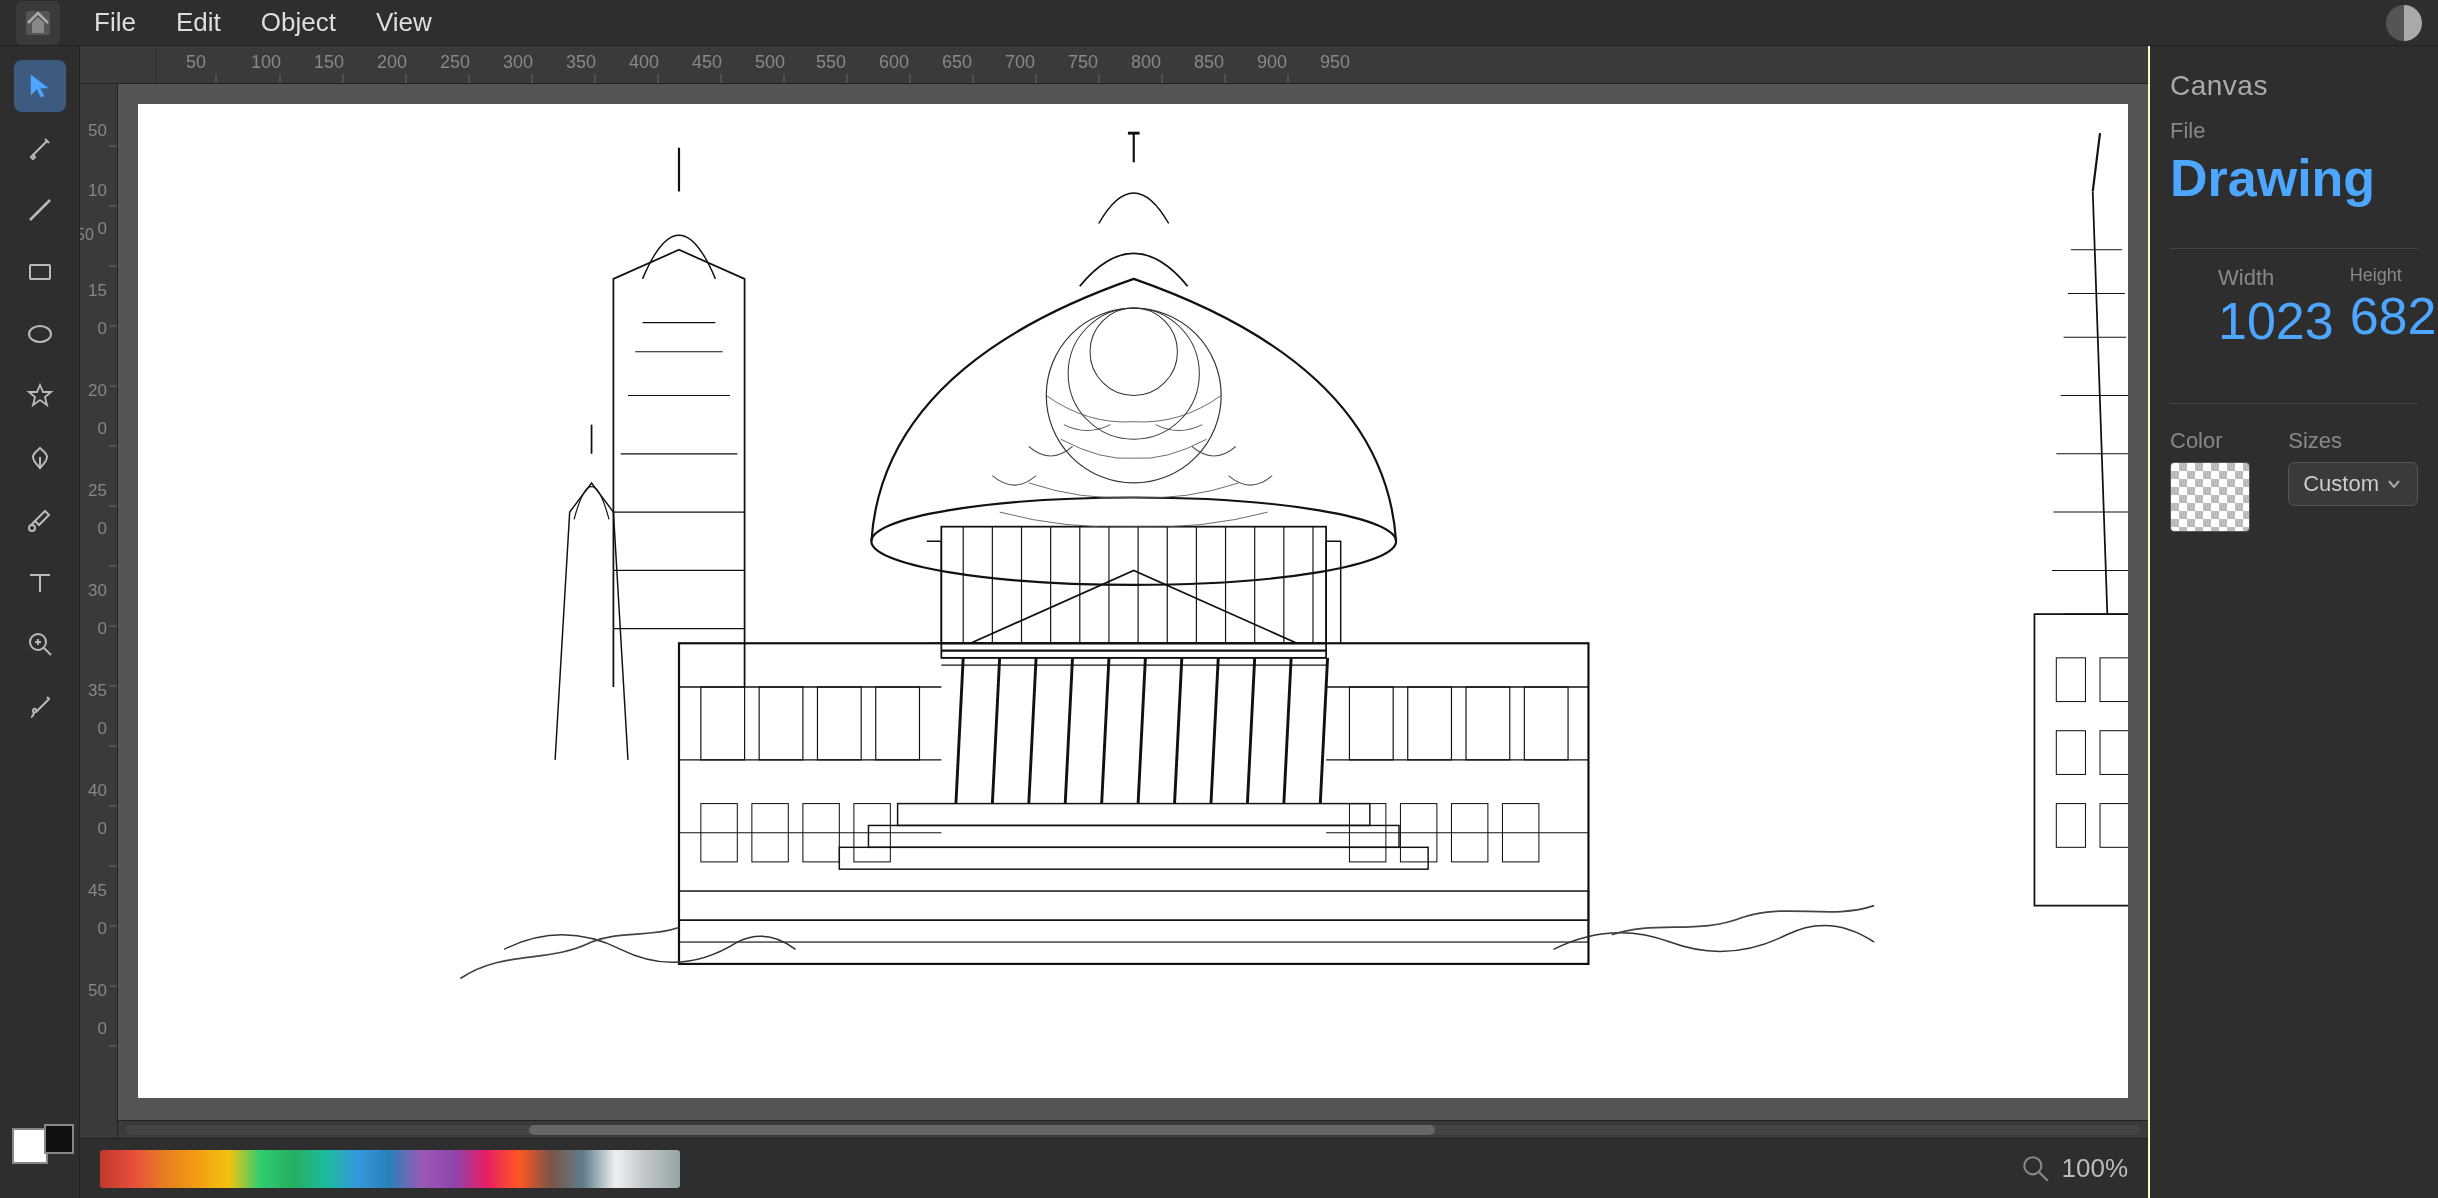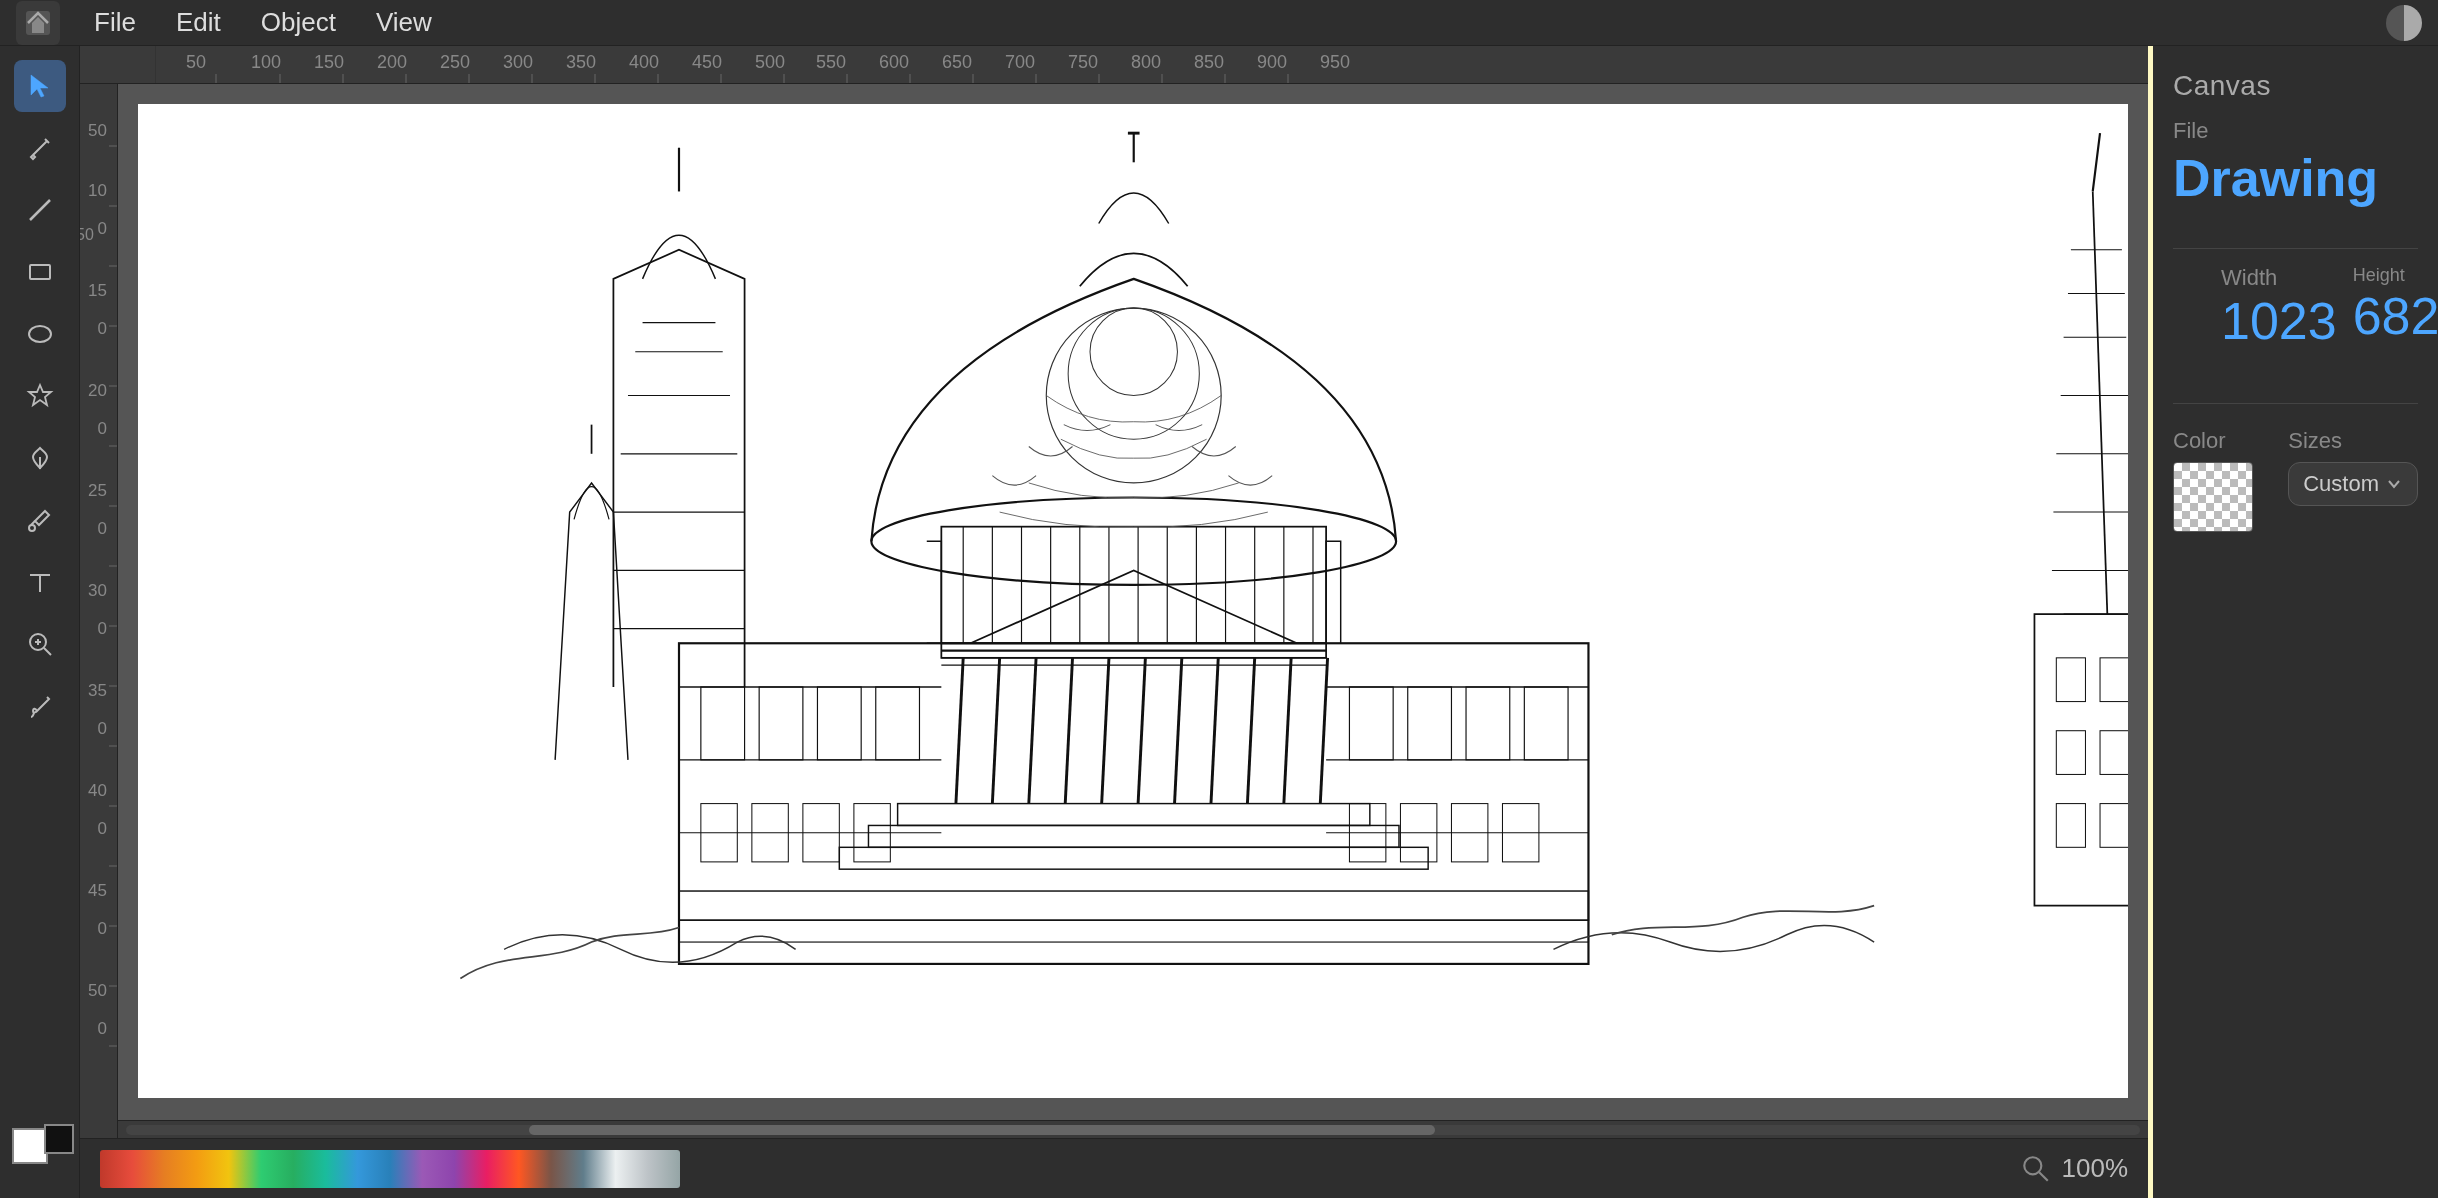--- a/index.html
+++ b/index.html
@@ -213,21 +213,21 @@
       align-items: center;
       gap: 10px;
       color: #bbb;
       font-size: 24px;
     }
 
     
     .right-panel {
       width: 290px;
       background: #2e2e2e;
-      border-left: 5px solid #fef9c3;
+      border-left: 2px solid #fef9c3;
       padding: 24px 20px;
       flex-shrink: 0;
       display: flex;
       flex-direction: column;
       gap: 0;
     }
     .panel-section-title {
       font-size: 28px;
       color: #aaa;
       font-weight: 400;
@@ -268,21 +268,21 @@
         0 0 / 16px 16px;
       border: 1px solid #555;
       border-radius: 4px;
     }
     .sizes-dropdown {
       display: flex;
       align-items: center;
       gap: 6px;
       background: #3a3a3a;
       border: 1px solid #555;
-      border-radius: 12px;
+      border-radius: 6px;
       padding: 8px 14px;
       color: #ccc;
       font-size: 22px;
       cursor: pointer;
     }
     .color-sizes-row {
       display: flex;
       align-items: flex-start;
       gap: 20px;
       margin-top: 8px;

